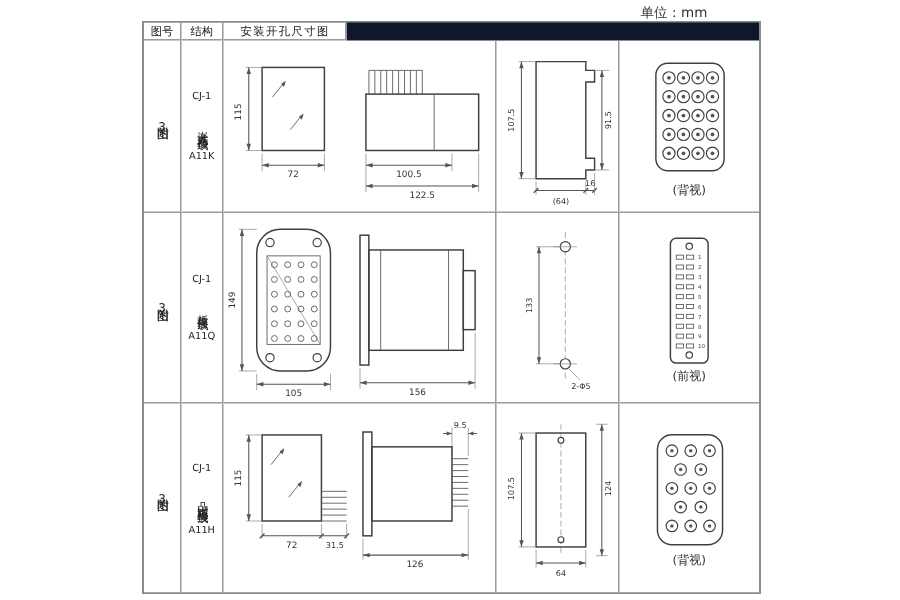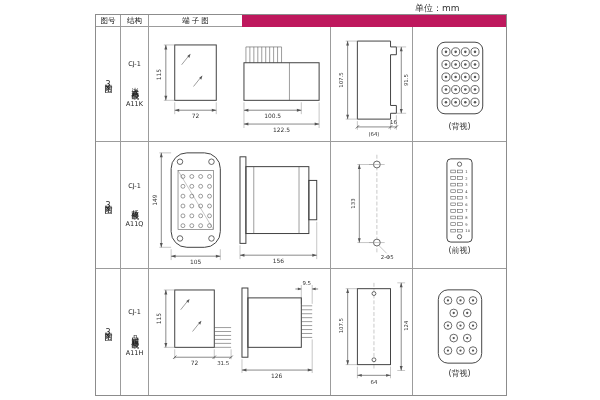--- a/index.html
+++ b/index.html
@@ -1,19 +1,19 @@
 <!DOCTYPE html>
 <html><head>
 <meta charset="utf-8">
 <style>
   *{box-sizing:border-box;margin:0;padding:0}
   html,body{width:600px;height:400px}
   body{position:relative;background:#fff;font-family:"DejaVu Sans","Liberation Sans",sans-serif;color:#222;overflow:hidden}
-  .unit{position:absolute;top:2px;left:415px;font-size:9px;color:#333}
-  .tbl{position:absolute;left:95px;top:14px;width:412px;border:1px solid #8c8c8c;background:#be185d}
+  .unit{position:absolute;top:2px;left:427px;font-size:9px;color:#333}
+  .tbl{position:absolute;left:95px;top:14px;width:412px;border:1px solid #8c8c8c;background:#0f172a}
   .row{display:flex}
   .cell{border-right:1px solid #9c9c9c;border-bottom:1px solid #9c9c9c;display:flex;align-items:center;justify-content:center;overflow:hidden;position:relative;background:#fff}
   .cell.last{border-right:none}
   .rowlast .cell{border-bottom:none}
   .c1{width:25px}.c2{width:28px}.c3{width:182px}.c4{width:82px}.c5{width:93px}
   .hrow .cell{height:12px;font-size:7.5px;white-space:nowrap;color:#111}
   .spread{letter-spacing:9px;margin-left:9px}
   .spread2{letter-spacing:1px;margin-left:1px}
   .spread3{letter-spacing:2px;margin-left:2px}
   .rA .cell{height:115px}
@@ -47,22 +47,22 @@
 
 <div class="tbl">
 
   <div class="row hrow">
     <div class="cell c1">
         <span>图号</span>
       </div>
     <div class="cell c2">
         <span>结构</span>
       </div>
-    <div class="cell c5 last">
-        <span class="spread3">端子图</span>
+    <div class="cell c4">
+        <span class="spread2">安装开孔尺寸图</span>
       </div>
   </div>
 
   <div class="row rA">
     <div class="cell c1">
       <span class="vtext figno">附图3</span>
     </div>
     <div class="cell c2">
       <div class="struct">
         <span class="model">CJ-1</span>

